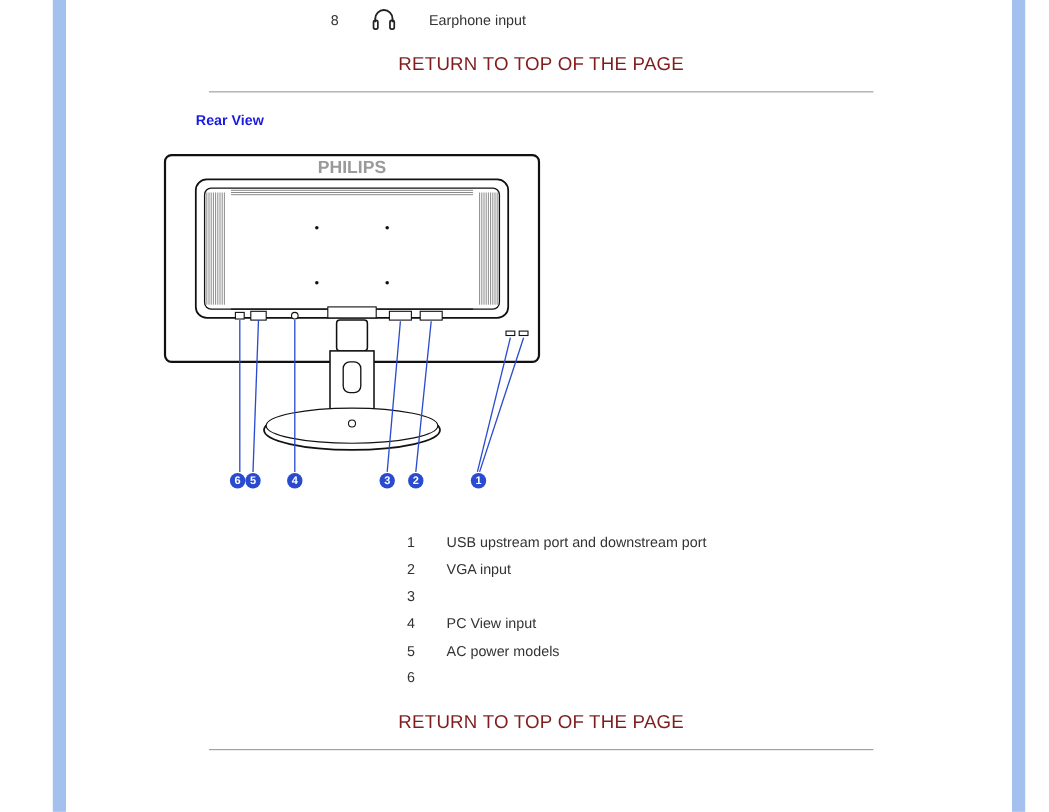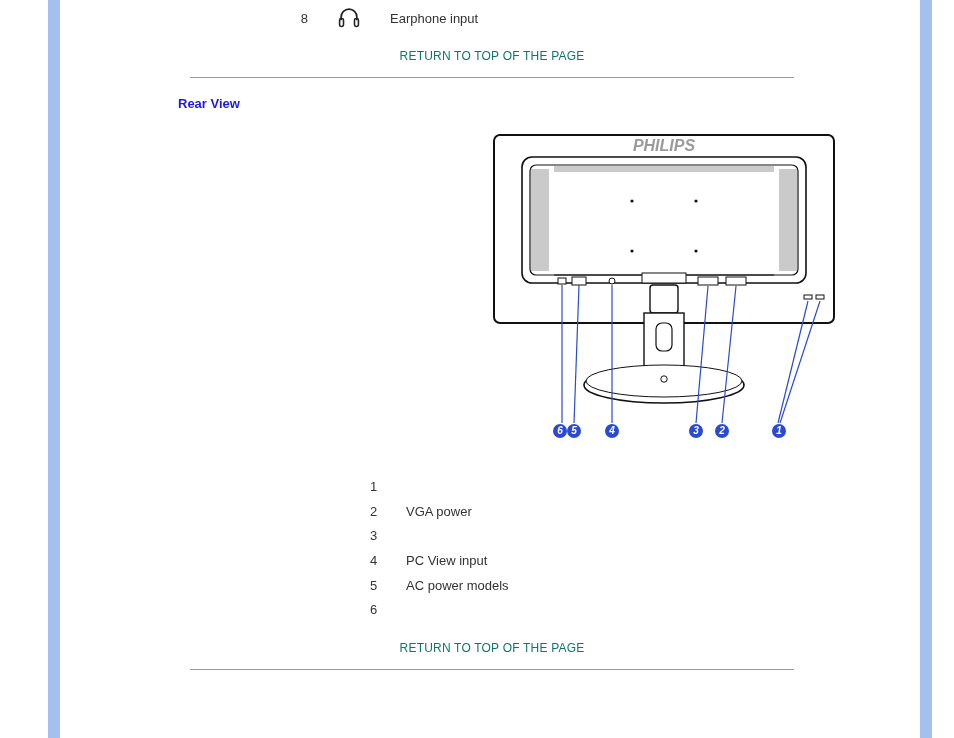--- a/index.html
+++ b/index.html
@@ -40,42 +40,41 @@
   .row8 {
     display: flex;
     align-items: center;
     gap: 28px;
     padding-top: 6px;
     margin-left: 160px;
   }
   .row8 .num { width: 18px; text-align: right; }
   .headphone-icon svg { width: 26px; height: 22px; }
   .return-link {
-    color: #0f766e;
+    color: #7f1d1d;
     text-align: center;
-    font-size: 12px;
+    font-size: 17px;
     margin: 18px 0 14px 0;
     letter-spacing: 0.2px;
   }
   hr.sep {
     border: none;
     border-top: 1px solid #999;
     margin: 6px 60px 18px 60px;
   }
   .section-title {
     color: #1a1ae0;
     font-weight: bold;
     font-size: 13px;
     margin: 8px 0 12px 48px;
   }
   .figure {
     display: flex;
-    justify-content: flex-end;
+    justify-content: flex-start;
     margin-top: 4px;
-    font-style: italic;
   }
   .figure svg { display: block; }
   .legend {
     margin: 22px 0 6px 240px;
     line-height: 1.9;
   }
   .legend-row { display: flex; gap: 20px; }
   .legend-row .n { width: 16px; }
 </style>
 </head>
@@ -198,24 +197,25 @@
           <text x="248" y="311">2</text>
         <circle cx="305" cy="308" r="7" fill="#2a4bd0"></circle>
           <text x="305" y="311">1</text>
       </g>
     </svg>
   </div>
 
   <div class="legend">
     <div class="legend-row">
         <span class="n">1</span>
+        <span>USB upstream port and downstream port</span>
       </div>
     <div class="legend-row">
         <span class="n">2</span>
-        <span>VGA power</span>
+        <span>VGA input</span>
       </div>
     <div class="legend-row">
         <span class="n">3</span>
       </div>
     <div class="legend-row">
         <span class="n">4</span>
         <span>PC View input</span>
       </div>
     <div class="legend-row">
         <span class="n">5</span>

